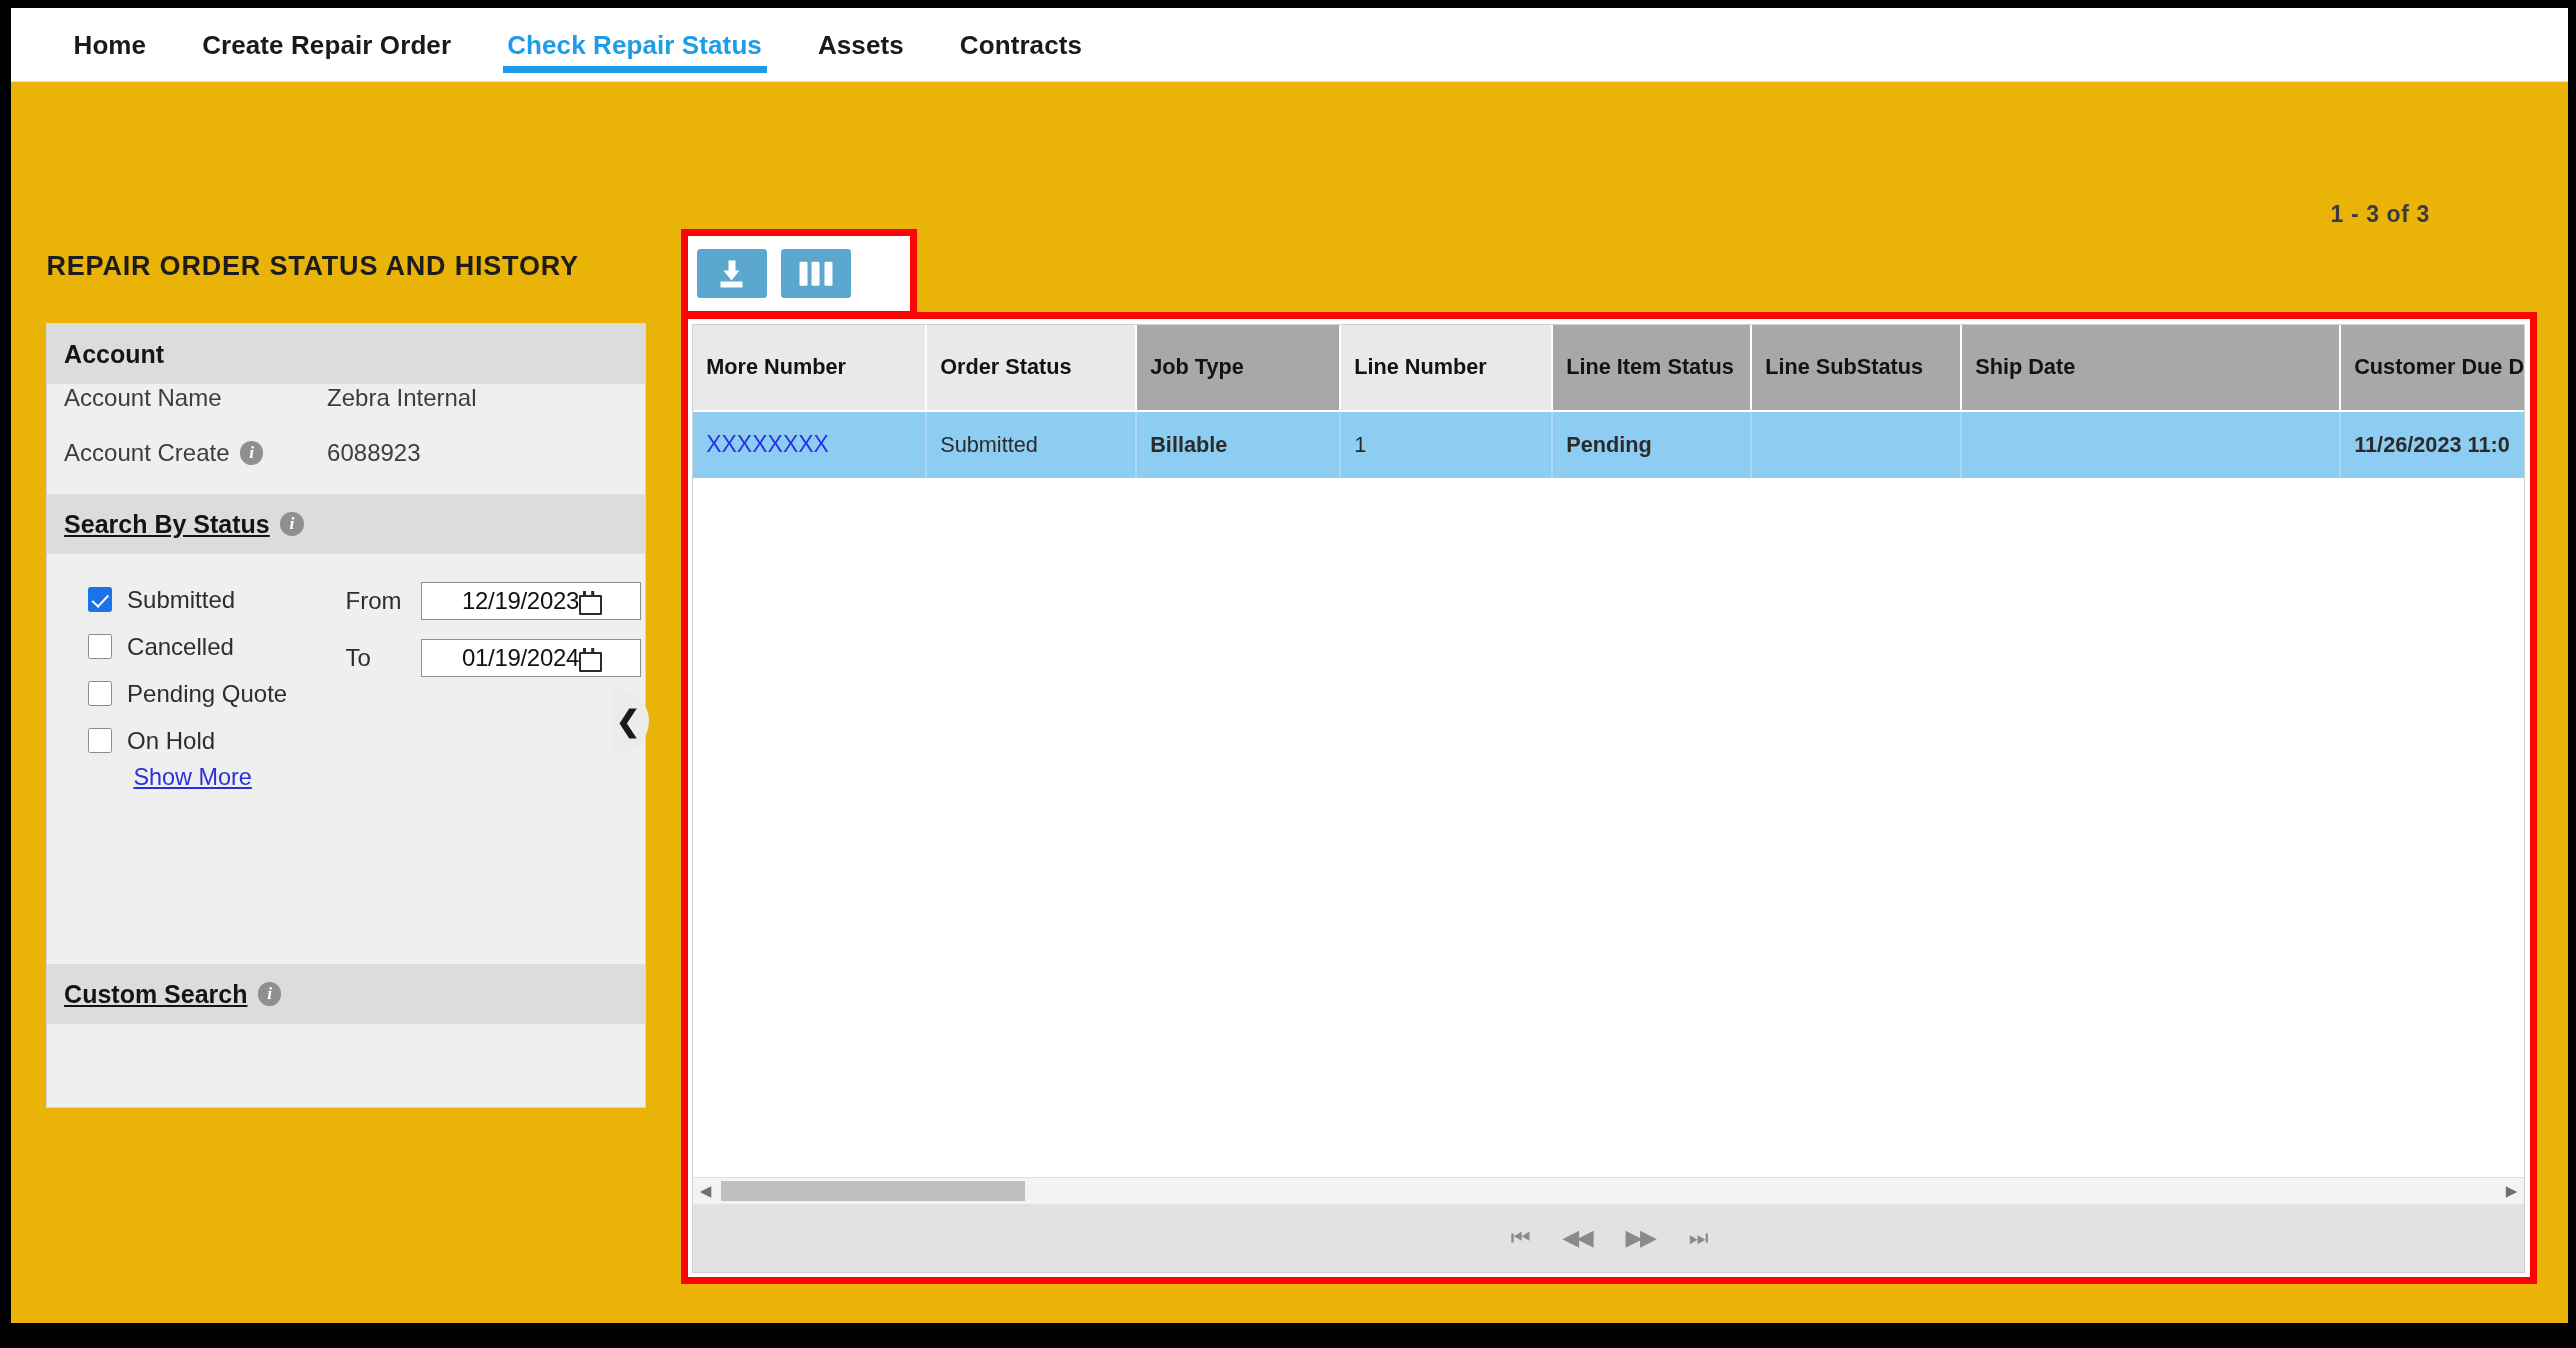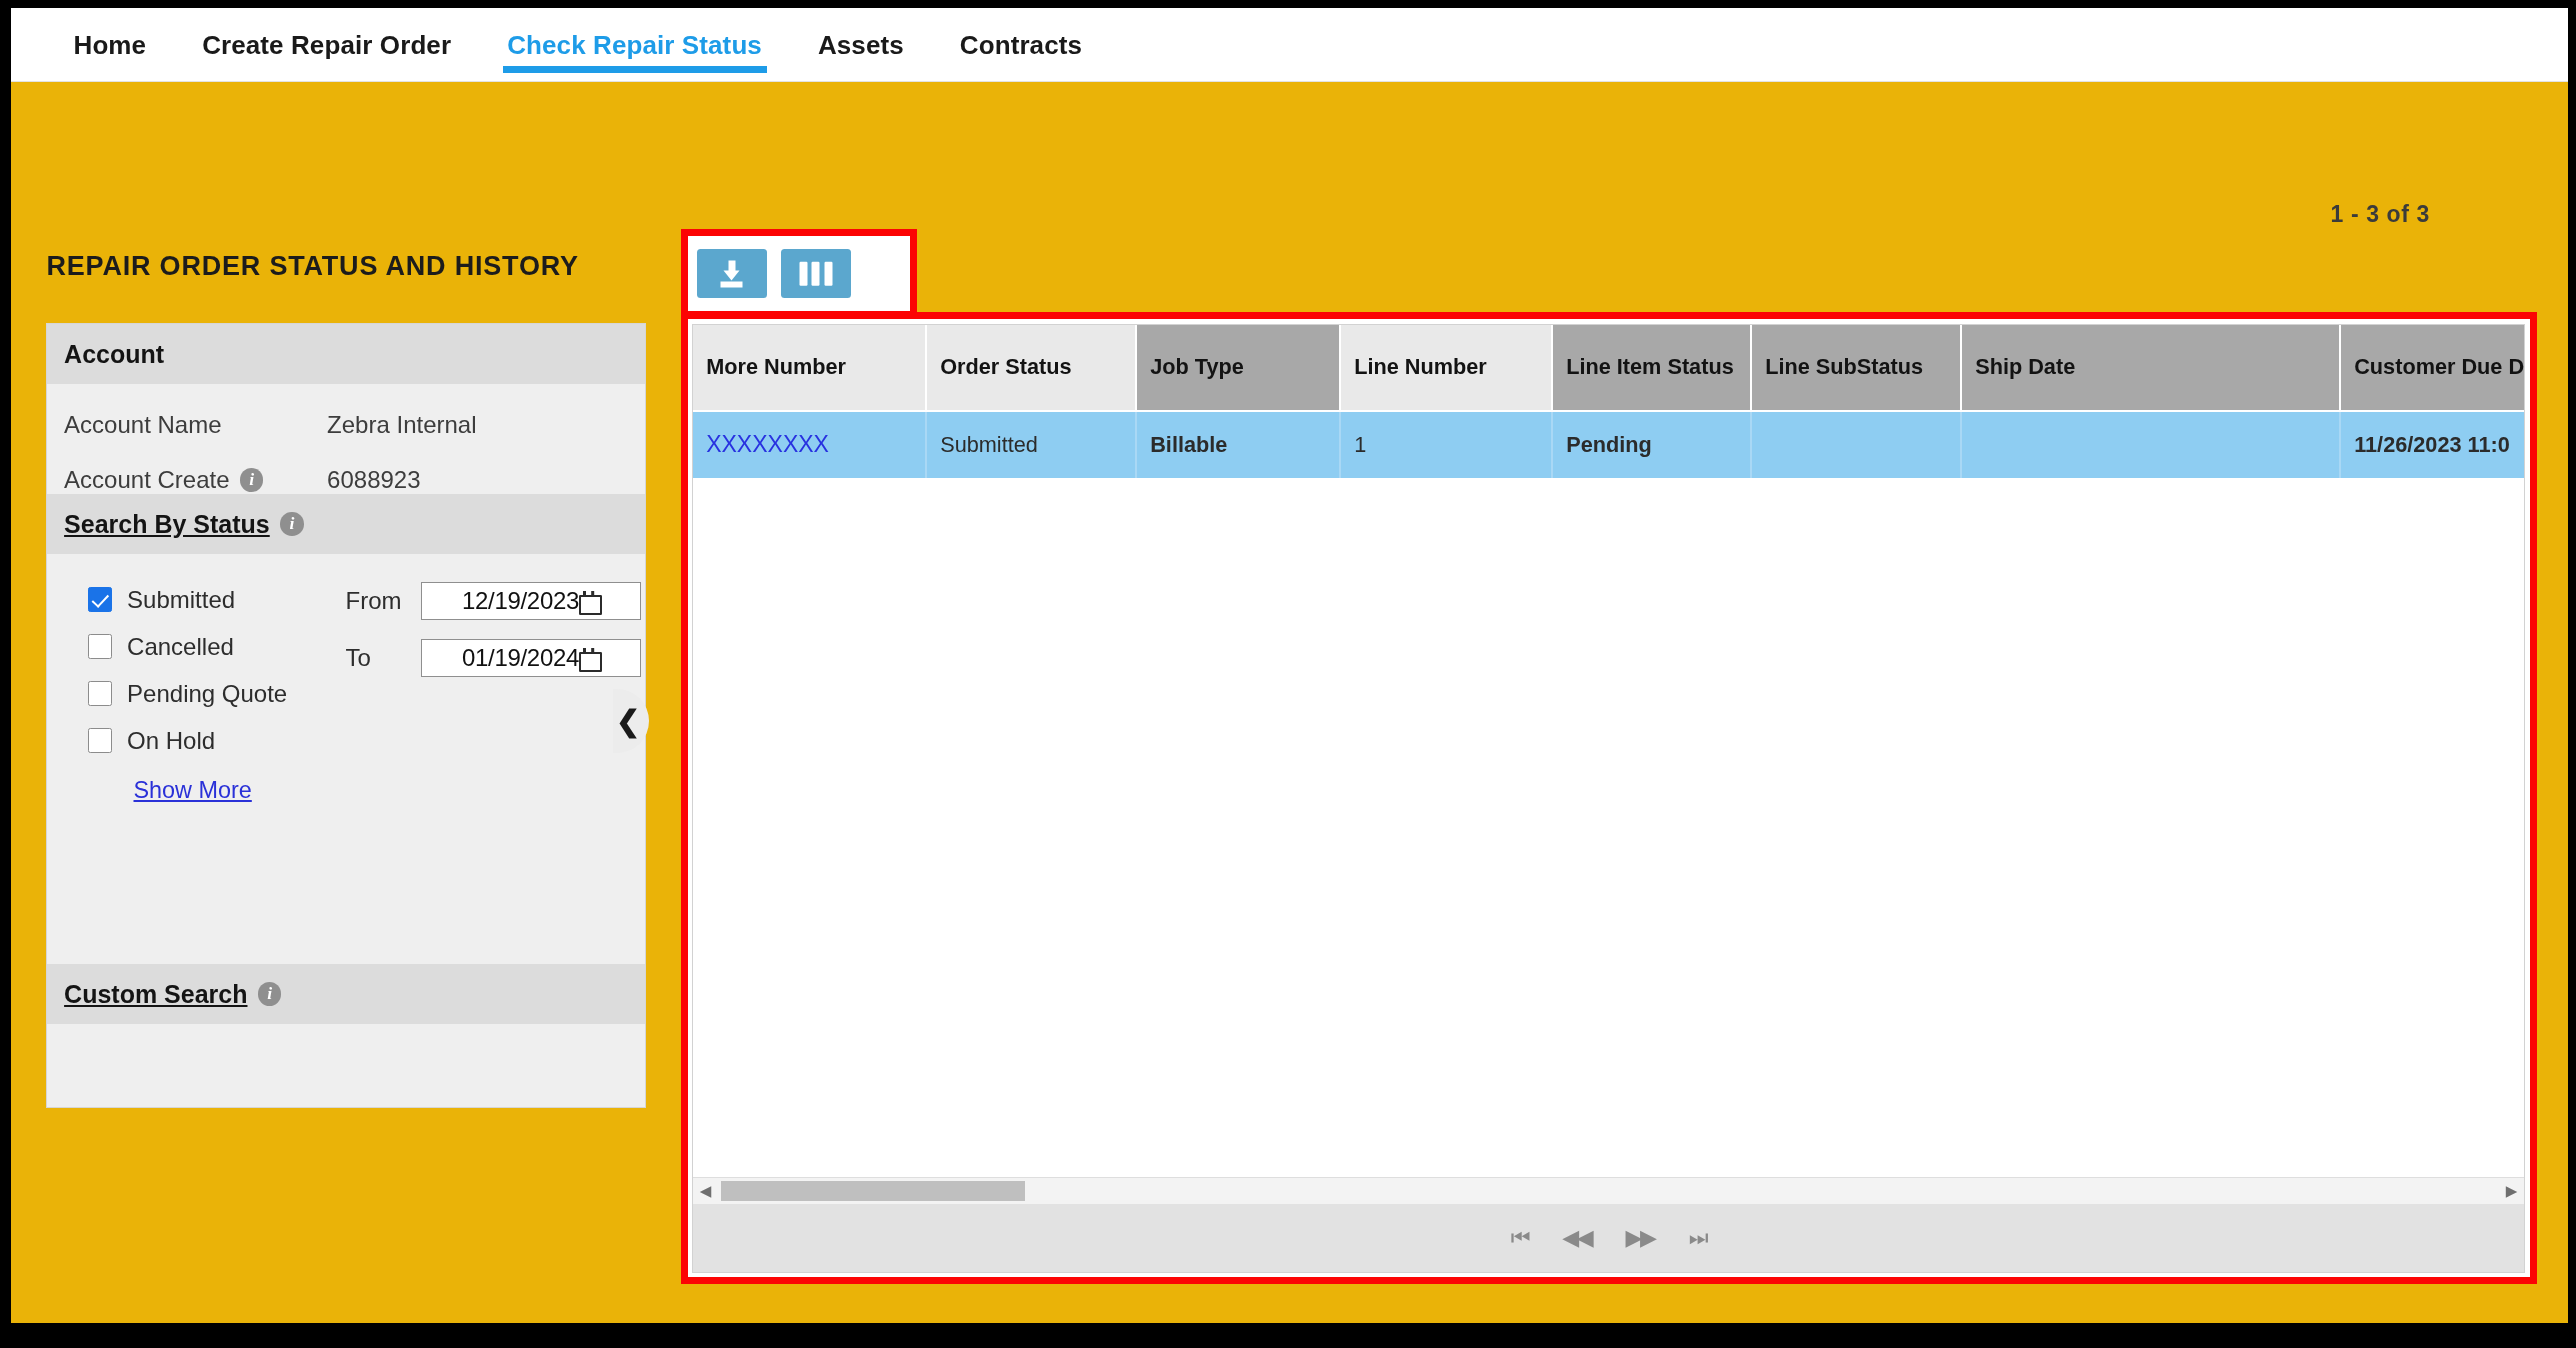--- a/index.html
+++ b/index.html
@@ -144,21 +144,21 @@
     font-family: "Liberation Serif", serif;
     text-align: center;
     line-height: 23.4px;
     margin-left: 10.5px;
     vertical-align: middle;
     flex: 0 0 auto;
   }
 
   .acct-row {
     display: flex;
-    align-items: flex-end;
+    align-items: flex-start;
     padding-left: 17.6px;
     height: 55px;
   }
   .acct-label {
     width: 263px;
     font-size: 24px;
     color: #3d3d3d;
     display: flex;
     align-items: center;
   }
@@ -256,21 +256,20 @@
     content: "";
     position: absolute;
     left: 3.5px; top: 0;
     width: 3.5px; height: 5.9px;
     background: #2b2b2b;
     box-shadow: 8.2px 0 0 #2b2b2b;
   }
 
   #show-more {
     margin-left: 46px;
-    margin-top: 13px;
     font-size: 23.4px;
     color: #2a31d8;
     text-decoration: underline;
     cursor: pointer;
     display: inline-block;
   }
 
   
   #collapse-handle {
     position: absolute;

